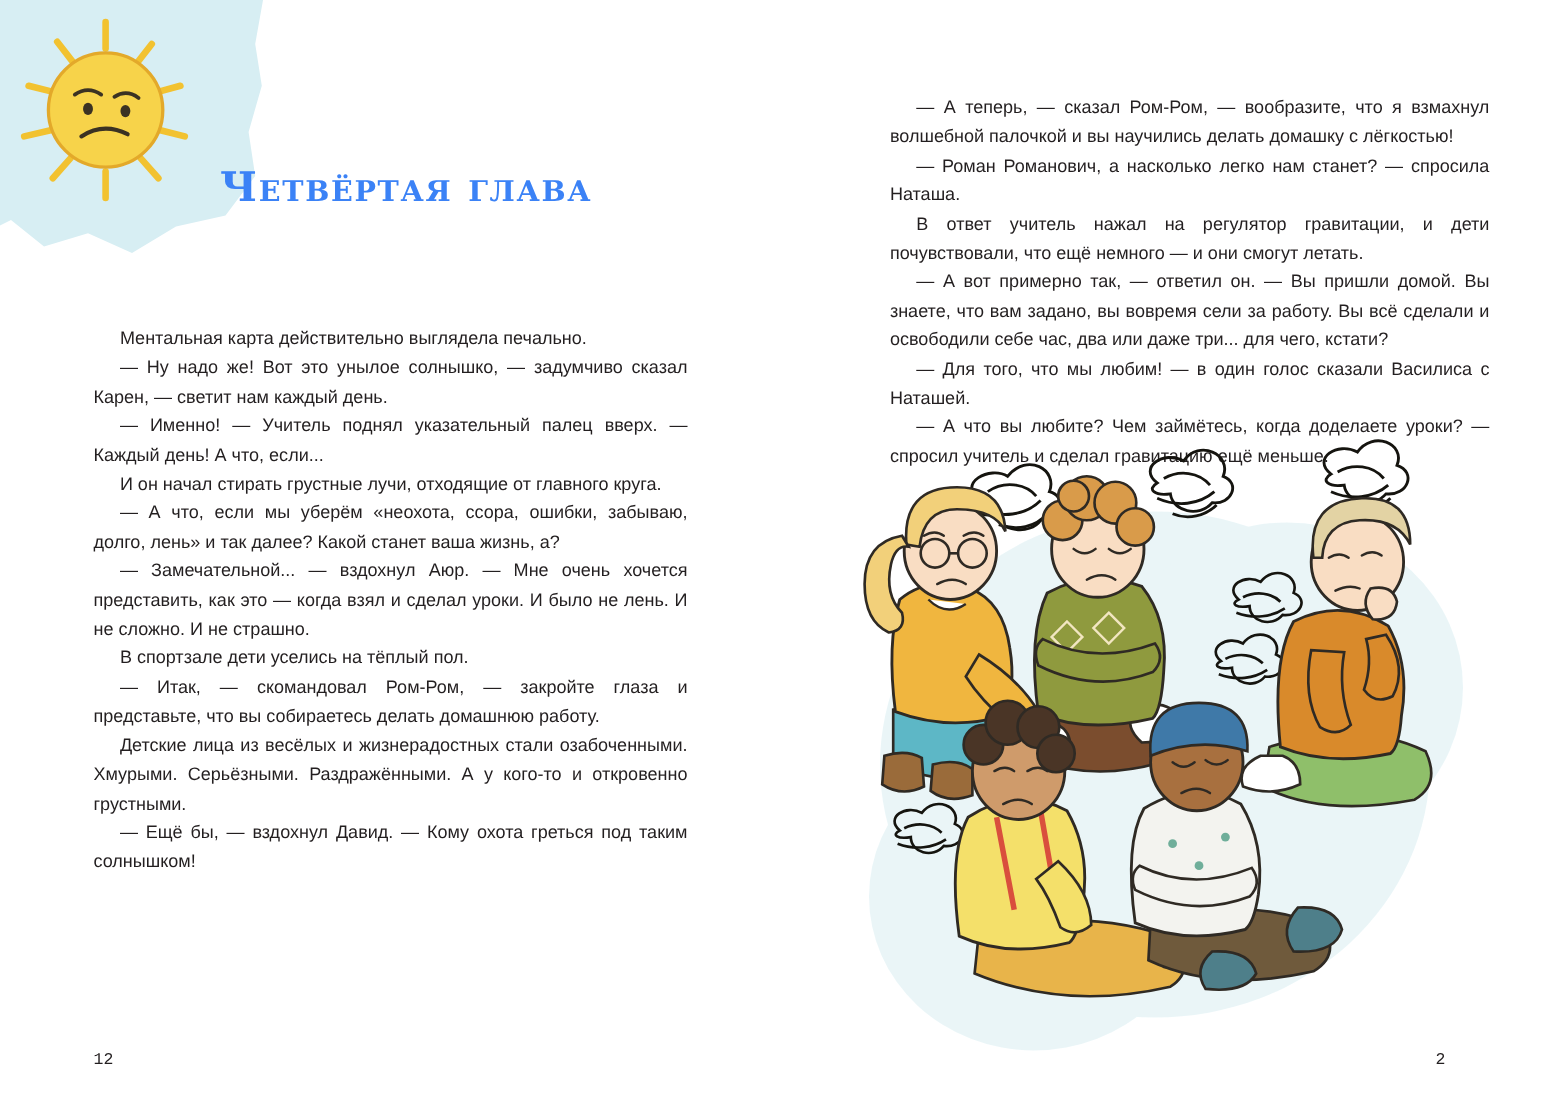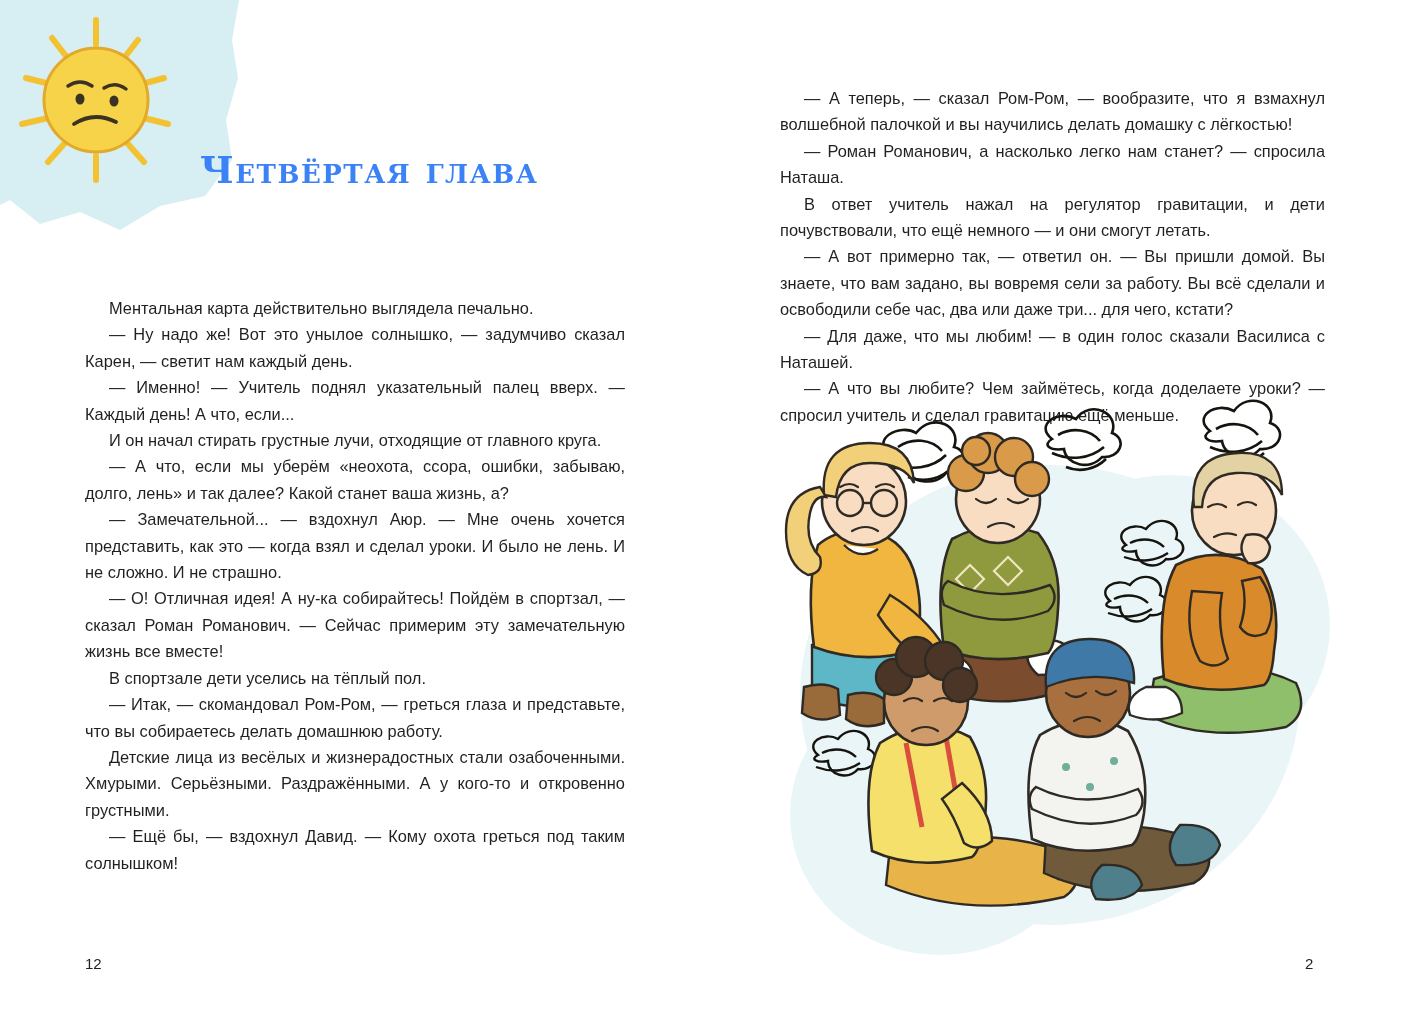--- a/index.html
+++ b/index.html
@@ -56,33 +56,33 @@
     color: #231f20;
     text-align: justify;
     text-justify: inter-word;
   }
   .col.left {
     left: 85px;
     top: 295px;
     width: 540px;
   }
   .col.right {
-    left: 780px;
+    left: 809px;
     top: 85px;
     width: 545px;
   }
   .col p {
     margin: 0;
     text-indent: 24px;
   }
 
   
   .folio {
     position: absolute;
-    font-family: Liberation Sans, sans-serif;
+    font-family: Liberation Mono, monospace;
     font-size: 15px;
     color: #231f20;
     top: 955px;
   }
   .folio.left  { left: 85px; }
   .folio.right { left: 1305px; }
 
   
   .illustration {
     position: absolute;
@@ -129,33 +129,32 @@
 
   <div class="chapter-title">Четвёртая глава</div>
 
   <div class="col left">
     <p>Ментальная карта действительно выглядела печально.</p>
     <p>— Ну надо же! Вот это унылое солнышко, — задумчиво сказал Карен, — светит нам каждый день.</p>
     <p>— Именно! — Учитель поднял указательный палец вверх. — Каждый день! А что, если...</p>
     <p>И он начал стирать грустные лучи, отходящие от главного круга.</p>
     <p>— А что, если мы уберём «неохота, ссора, ошибки, забываю, долго, лень» и так далее? Какой станет ваша жизнь, а?</p>
     <p>— Замечательной... — вздохнул Аюр. — Мне очень хочется представить, как это — когда взял и сделал уроки. И было не лень. И не сложно. И не страшно.</p>
-    <p>— О! Отличная идея! А ну-ка собирайтесь! Пойдём в спортзал, — сказал Роман Романович. — Сейчас примерим эту замечательную жизнь все вместе!</p>
     <p>В спортзале дети уселись на тёплый пол.</p>
-    <p>— Итак, — скомандовал Ром-Ром, — греться глаза и представьте, что вы собираетесь делать домашнюю работу.</p>
+    <p>— Итак, — скомандовал Ром-Ром, — закройте глаза и представьте, что вы собираетесь делать домашнюю работу.</p>
     <p>Детские лица из весёлых и жизнерадостных стали озабоченными. Хмурыми. Серьёзными. Раздражёнными. А у кого-то и откровенно грустными.</p>
     <p>— Ещё бы, — вздохнул Давид. — Кому охота греться под таким солнышком!</p>
   </div>
 
   <div class="col right">
     <p>— А теперь, — сказал Ром-Ром, — вообразите, что я взмахнул волшебной палочкой и вы научились делать домашку с лёгкостью!</p>
     <p>— Роман Романович, а насколько легко нам станет? — спросила Наташа.</p>
     <p>В ответ учитель нажал на регулятор гравитации, и дети почувствовали, что ещё немного — и они смогут летать.</p>
     <p>— А вот примерно так, — ответил он. — Вы пришли домой. Вы знаете, что вам задано, вы вовремя сели за работу. Вы всё сделали и освободили себе час, два или даже три... для чего, кстати?</p>
-    <p>— Для даже, что мы любим! — в один голос сказали Василиса с Наташей.</p>
+    <p>— Для того, что мы любим! — в один голос сказали Василиса с Наташей.</p>
     <p>— А что вы любите? Чем займётесь, когда доделаете уроки? — спросил учитель и сделал гравитацию ещё меньше.</p>
   </div>
 
   <div class="illustration">
     <svg width="620" height="580" viewBox="0 0 620 580" xmlns="http://www.w3.org/2000/svg">
 
       <g opacity="0.55">
         <ellipse cx="310" cy="300" rx="250" ry="230" fill="#d9eef2"></ellipse>
         <ellipse cx="200" cy="420" rx="150" ry="140" fill="#d9eef2"></ellipse>
         <ellipse cx="430" cy="230" rx="160" ry="150" fill="#d9eef2"></ellipse>

